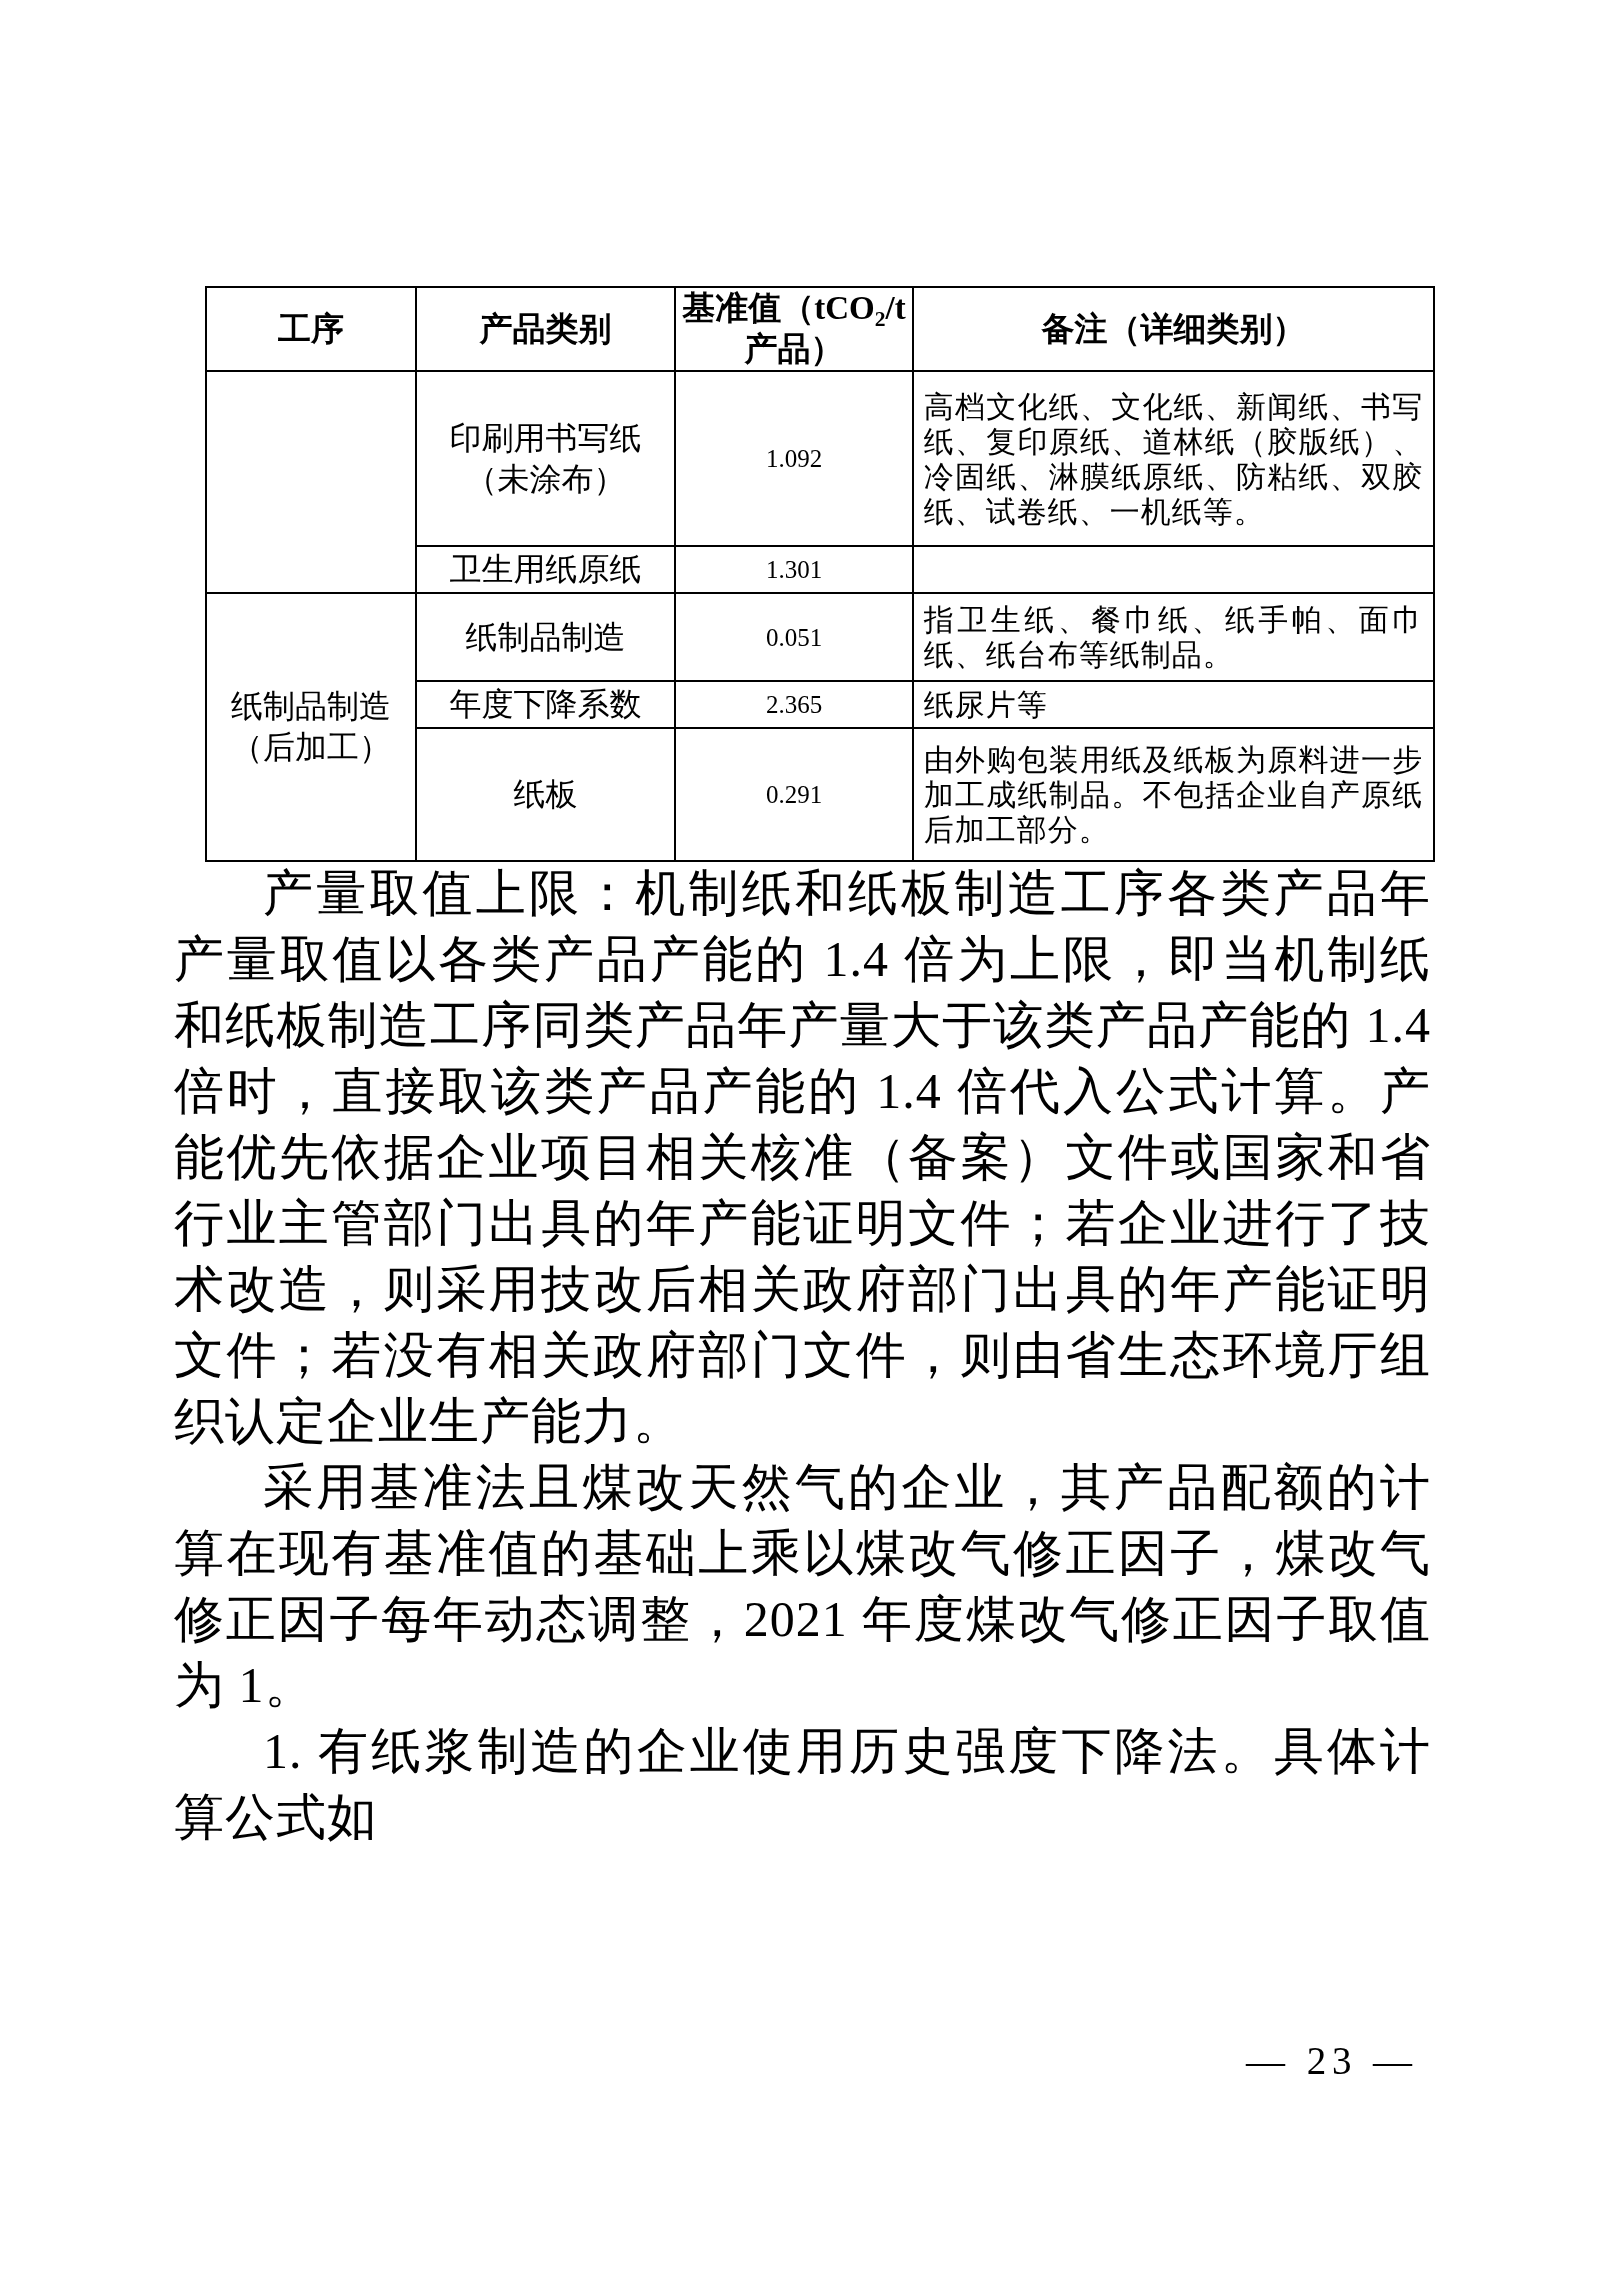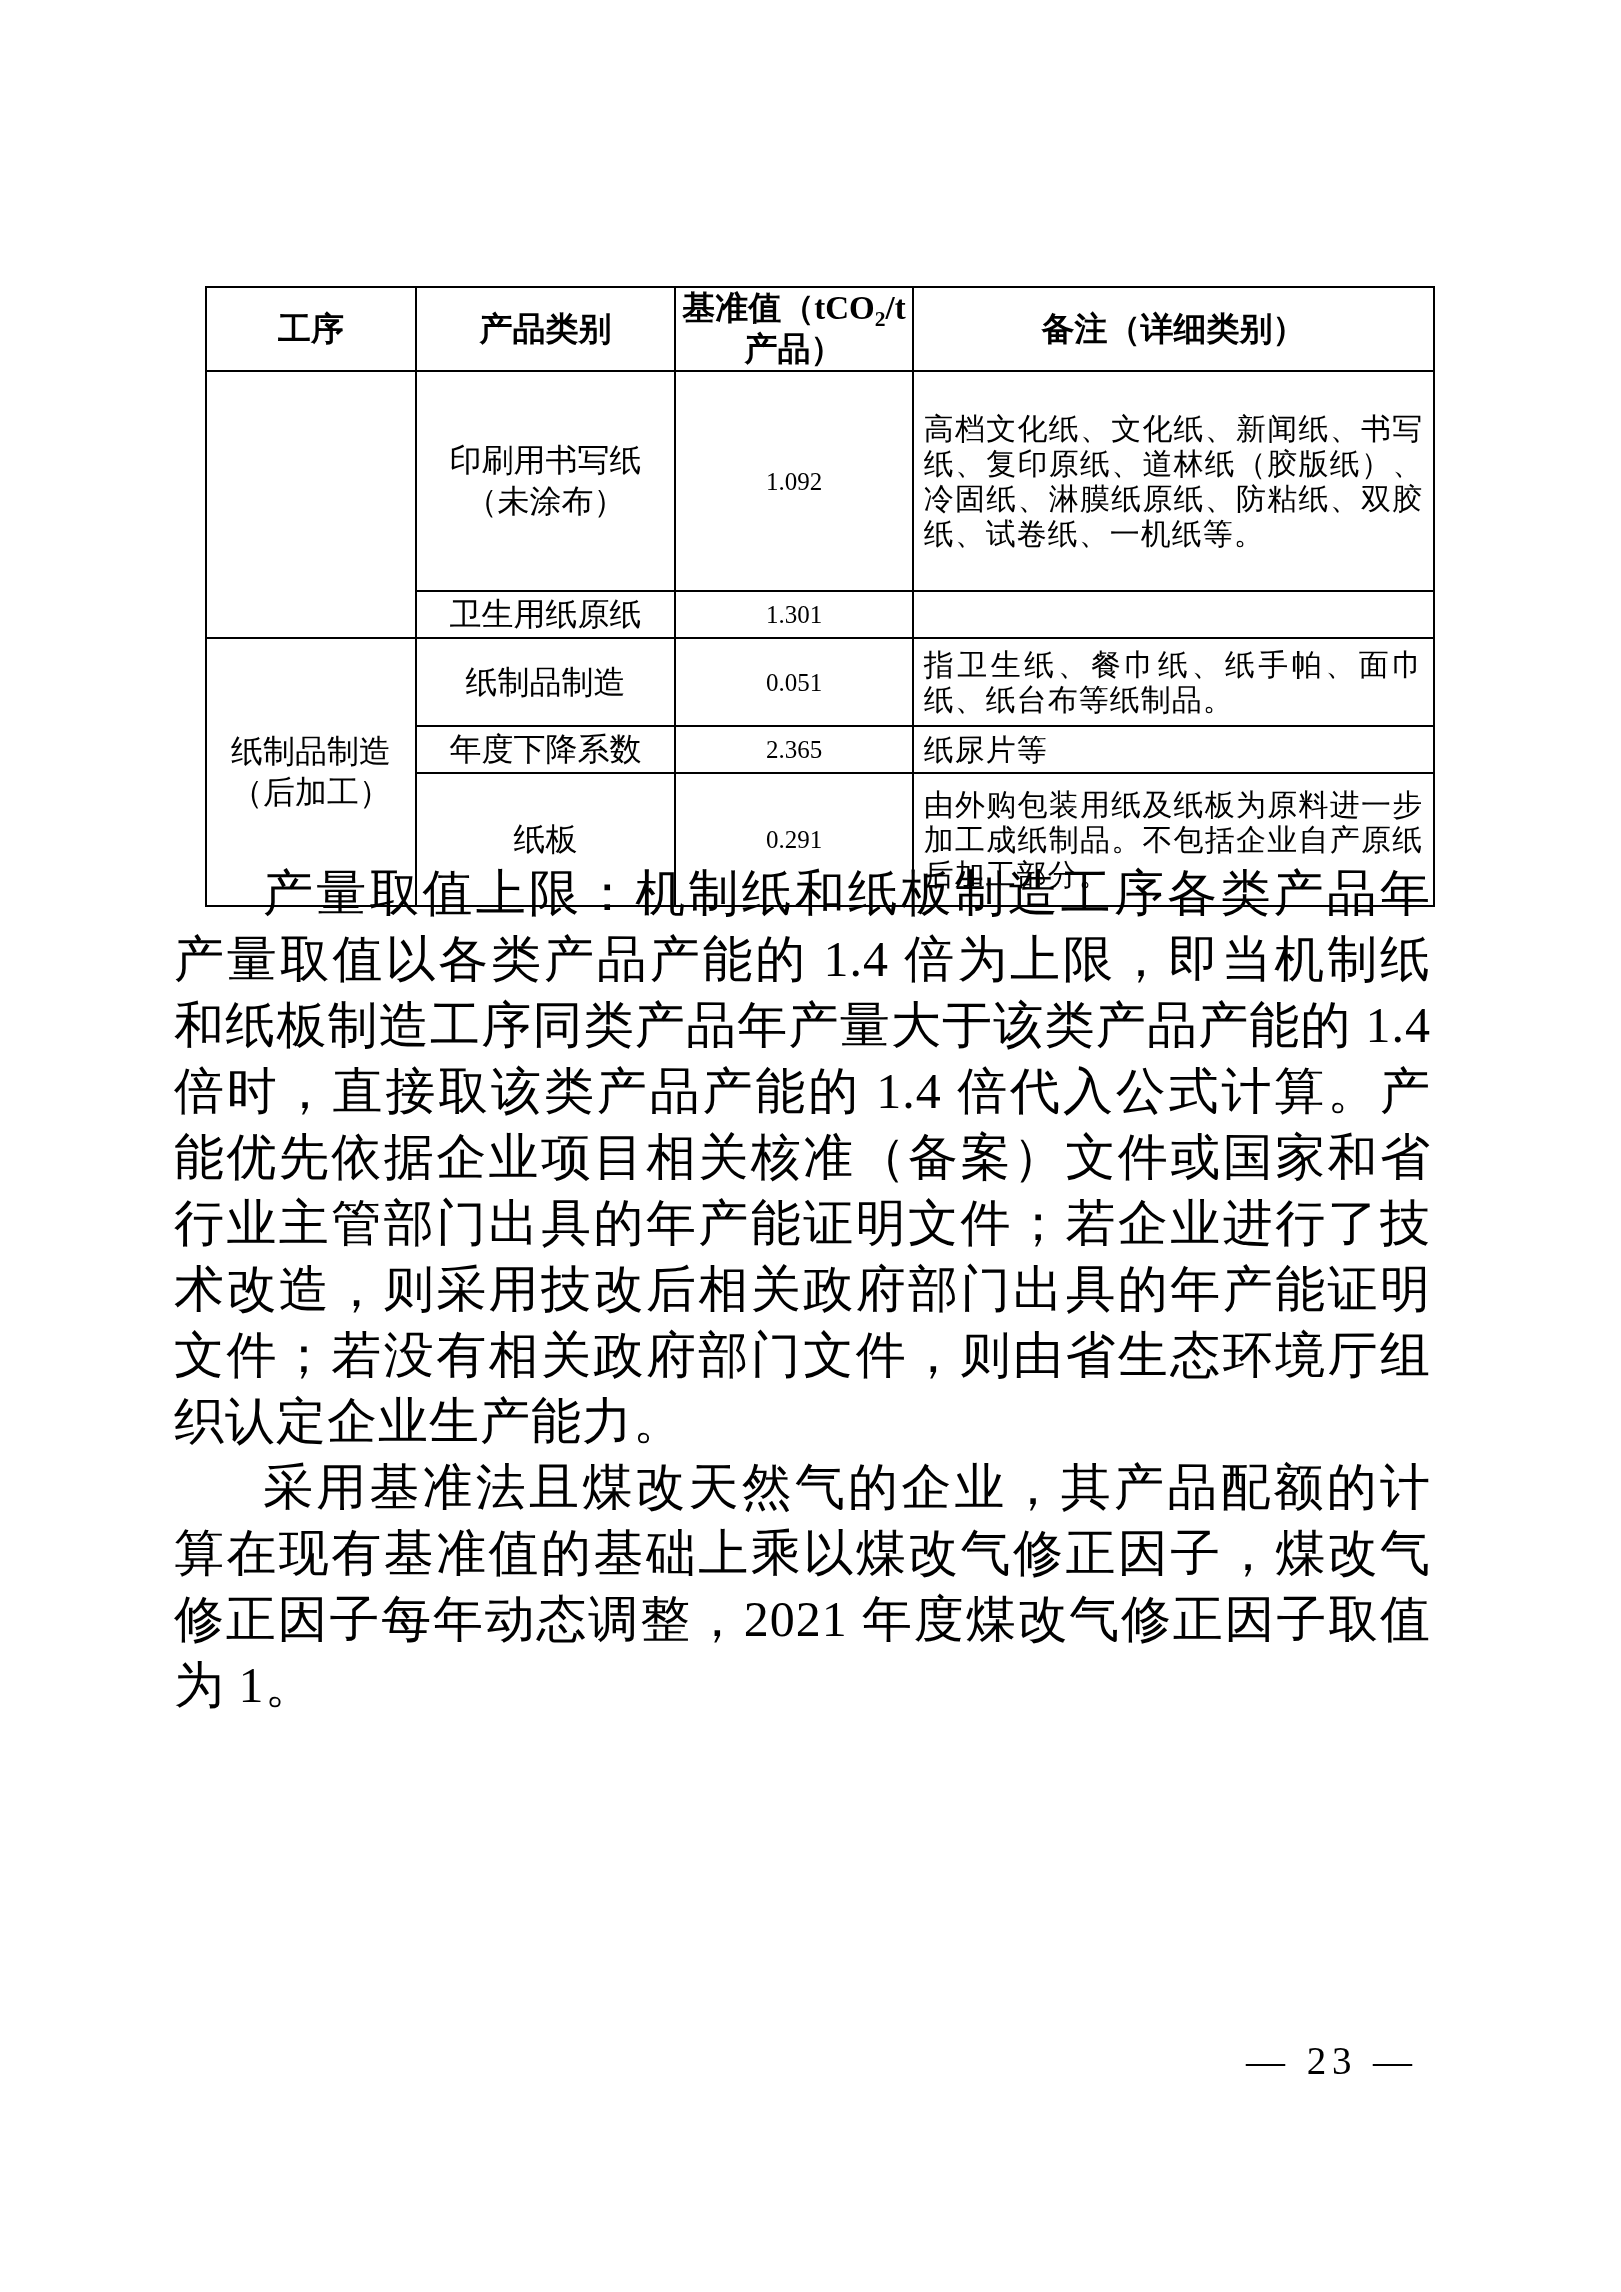--- a/index.html
+++ b/index.html
@@ -58,21 +58,21 @@
     text-align: center;
   }
   td.cell-remark {
     font-size: 30px;
     line-height: 35px;
     letter-spacing: 1px;
     text-align: justify;
     text-justify: inter-ideograph;
     padding: 3.9px 11.8px;
   }
-  tr.row-h1 { height: 220px; }
+  tr.row-h1 { height: 175px; }
   tr.row-h2 { height: 45px; }
   tr.row-h3 { height: 88px; }
   tr.row-h4 { height: 45px; }
   tr.row-h5 { height: 133px; }
 
   
   .body-text {
     position: absolute;
     left: 174px;
     top: 860px;
@@ -144,18 +144,19 @@
         <td class="cell-category">纸板</td>
         <td class="cell-value">0.291</td>
         <td class="cell-remark">由外购包装用纸及纸板为原料进一步加工成纸制品。不包括企业自产原纸后加工部分。</td>
       </tr>
     </tbody>
   </table>
 
   <div class="body-text">
     <p>产量取值上限：机制纸和纸板制造工序各类产品年产量取值以各类产品产能的 1.4 倍为上限，即当机制纸和纸板制造工序同类产品年产量大于该类产品产能的 1.4 倍时，直接取该类产品产能的 1.4 倍代入公式计算。产能优先依据企业项目相关核准（备案）文件或国家和省行业主管部门出具的年产能证明文件；若企业进行了技术改造，则采用技改后相关政府部门出具的年产能证明文件；若没有相关政府部门文件，则由省生态环境厅组织认定企业生产能力。</p>
     <p>采用基准法且煤改天然气的企业，其产品配额的计算在现有基准值的基础上乘以煤改气修正因子，煤改气修正因子每年动态调整，2021 年度煤改气修正因子取值为 1。</p>
+    <p>1. 有纸浆制造的企业使用历史强度下降法。具体计算公式如</p>
   </div>
 
   <div class="page-footer">— 23 —</div>
 
 </div>
 
 
 </body></html>

